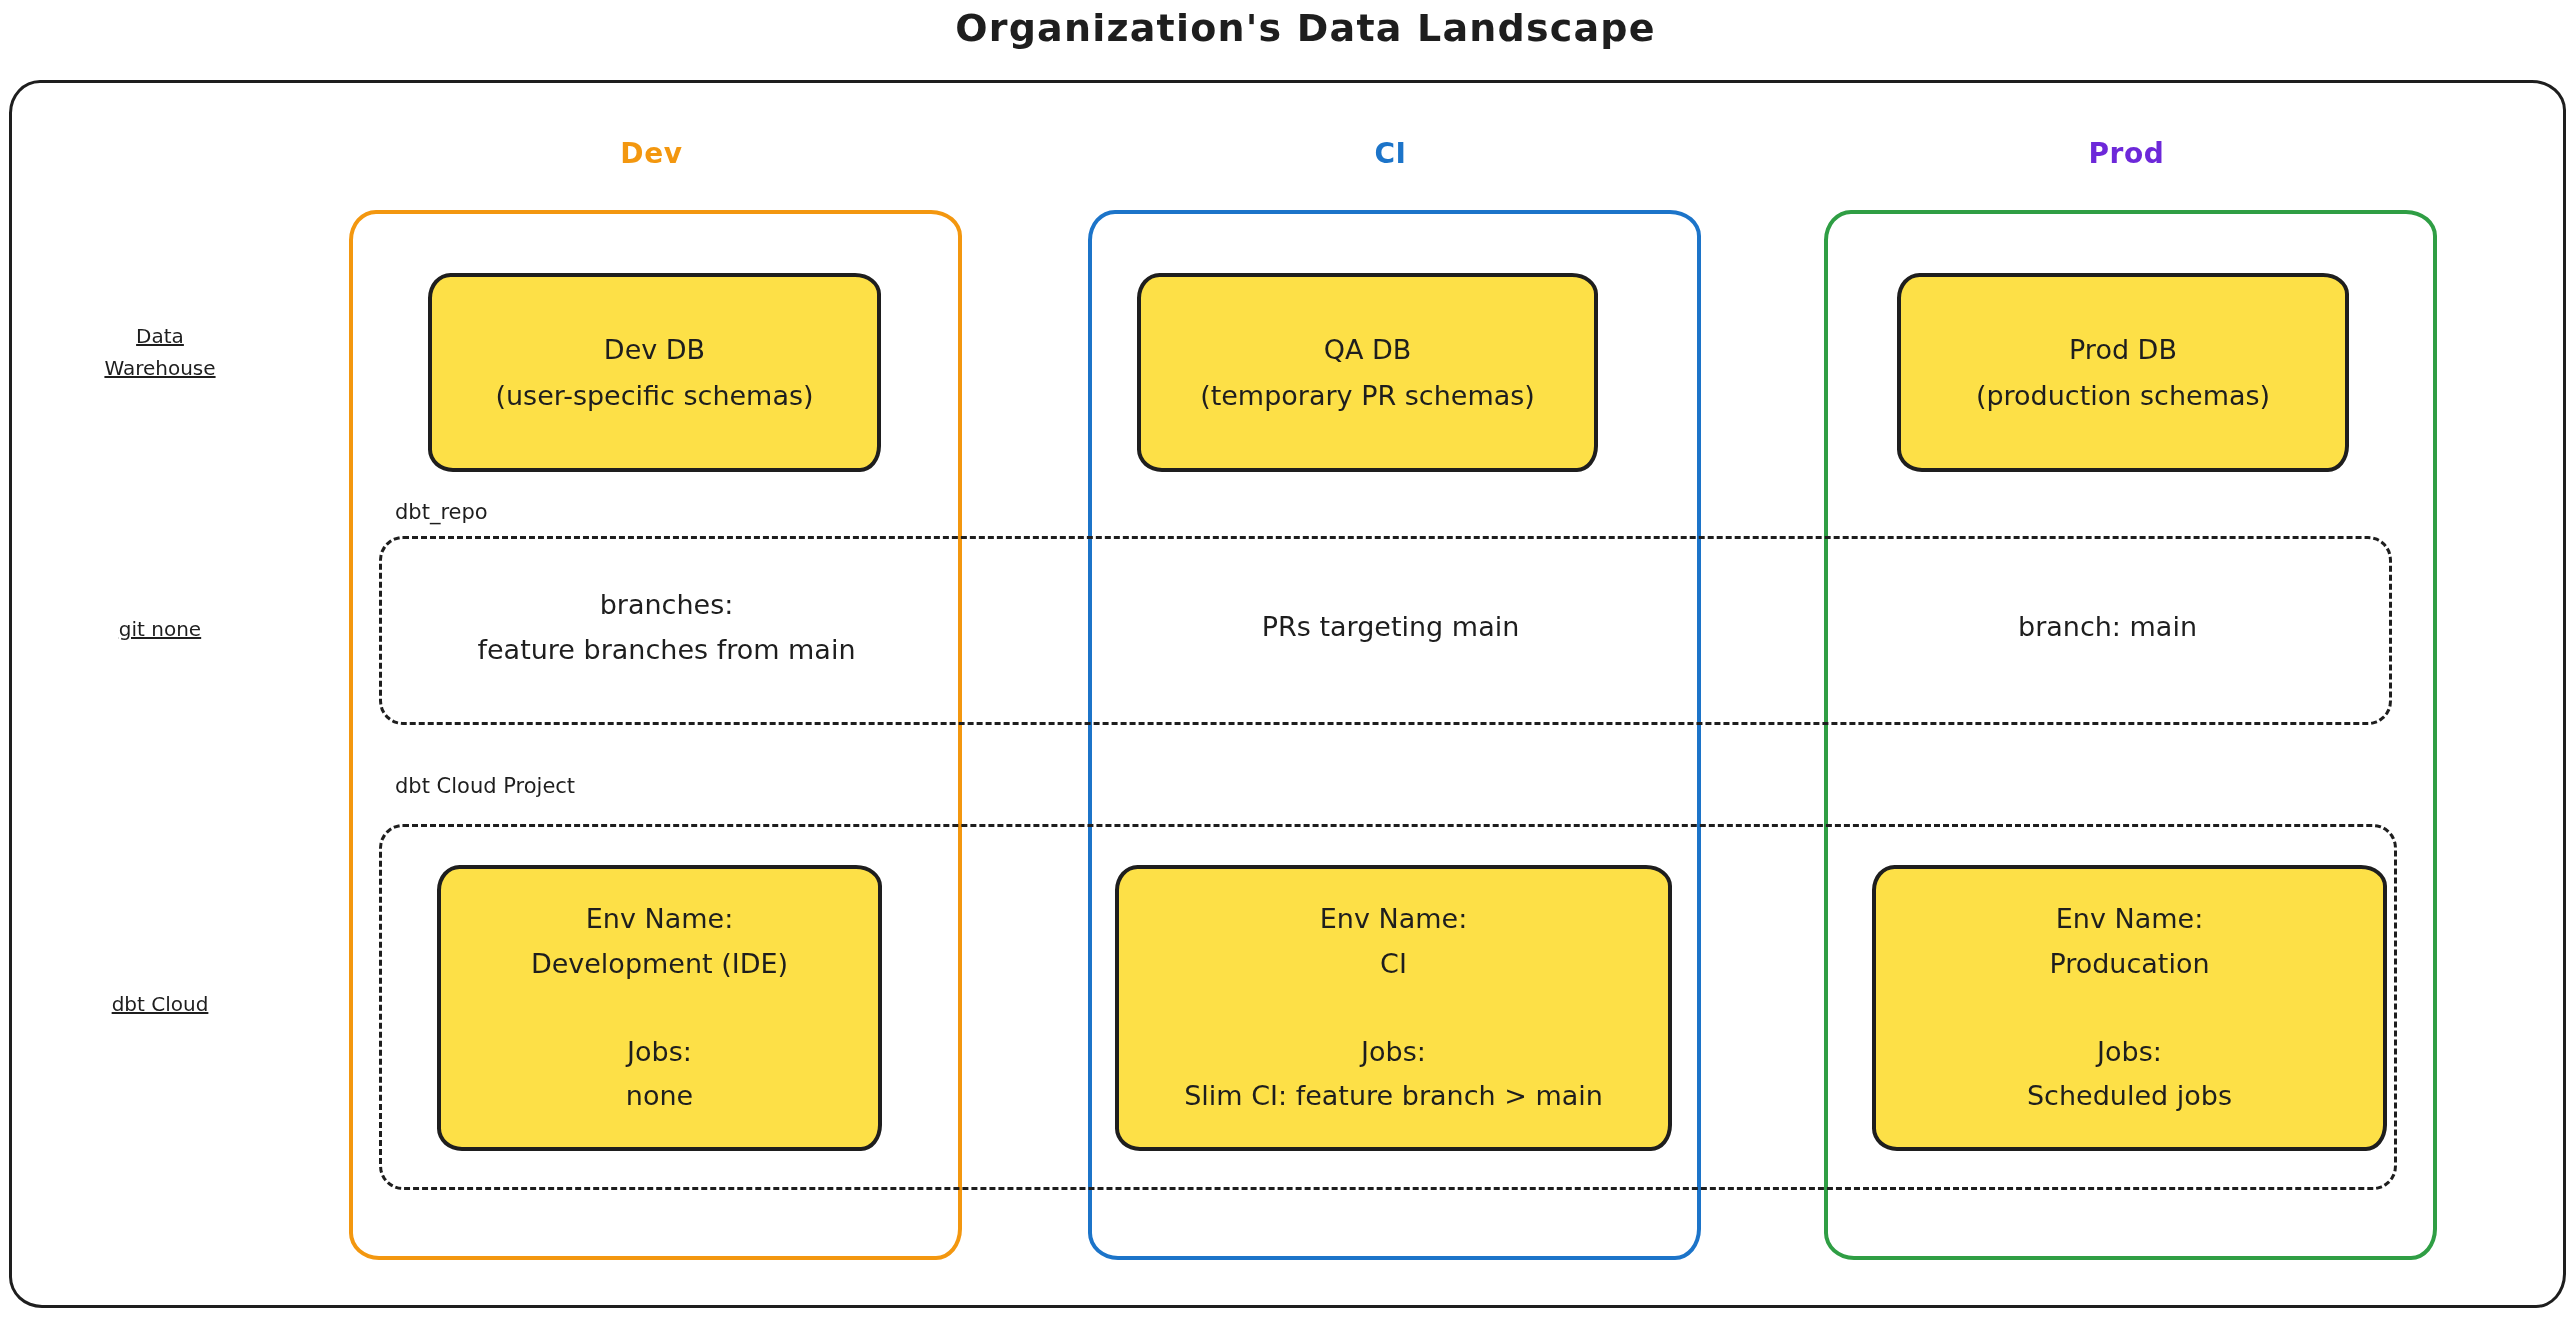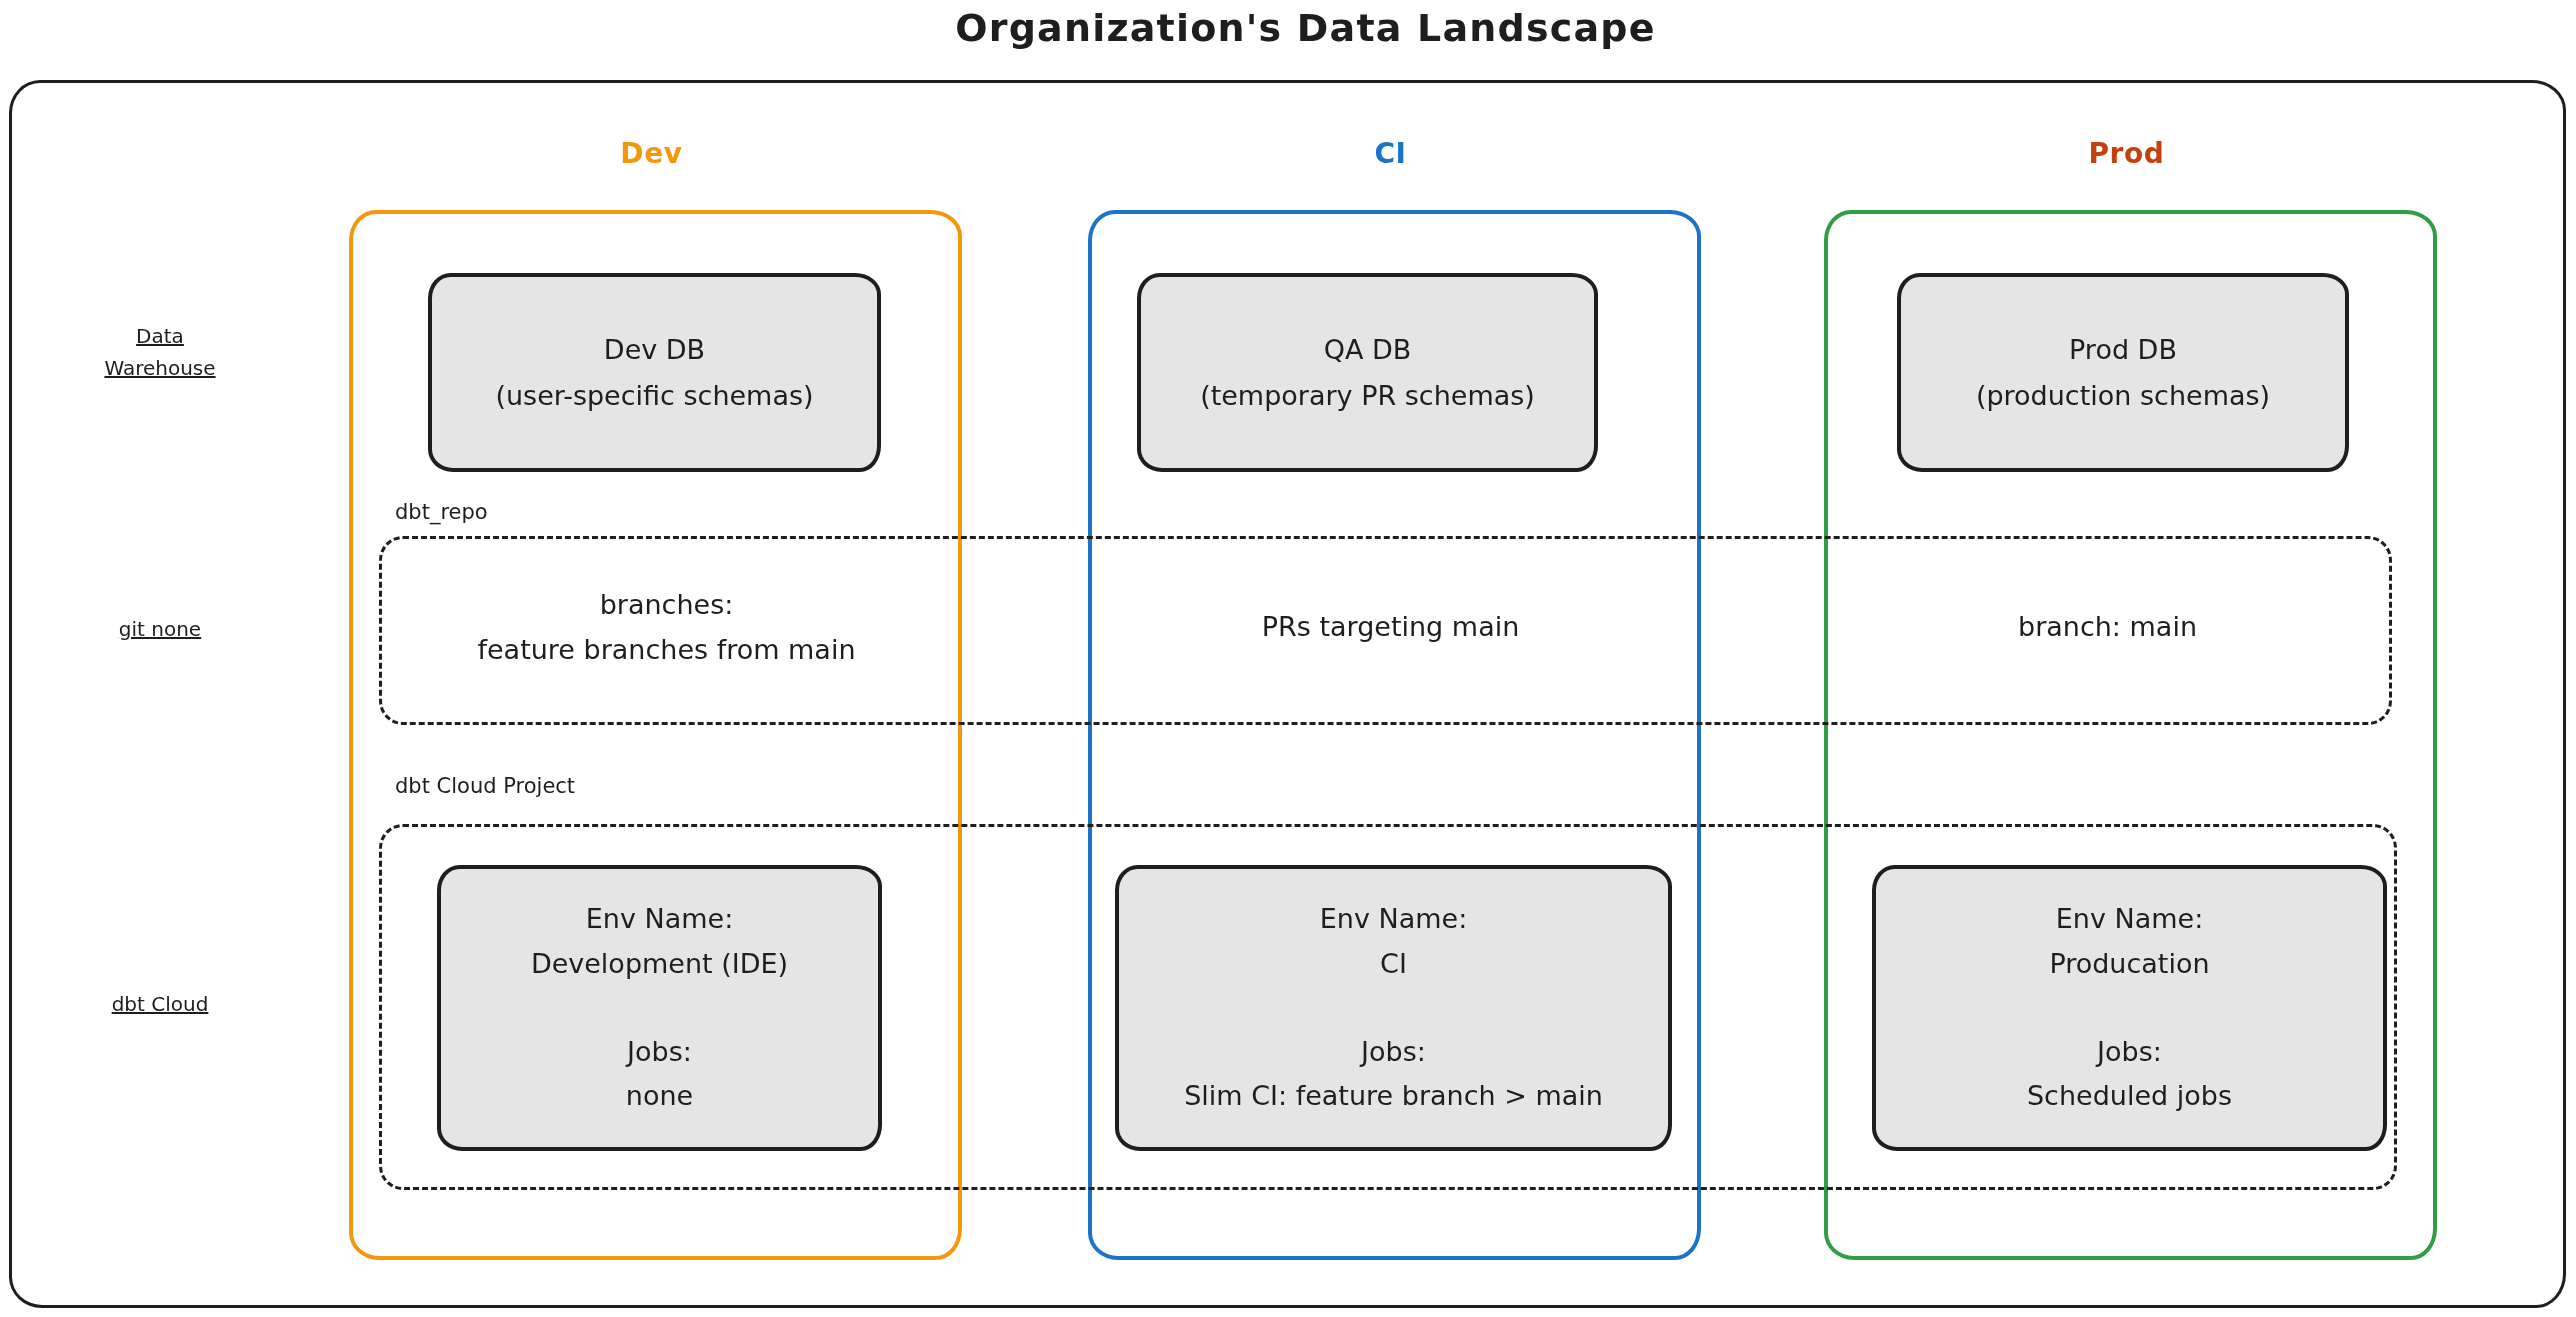--- a/index.html
+++ b/index.html
@@ -72,21 +72,21 @@
     text-decoration: underline;
   }
   .row-label.warehouse { top: 320px; }
   .row-label.gitrepo   { top: 613px; }
   .row-label.dbtcloud  { top: 988px; }
 
   .solid-box {
     position: absolute;
     border: 4.1px solid #1e1e1e;
     border-radius: 22.5px 26px 21px 25px / 25px 21px 26px 22.5px;
-    background: #e5e5e5;
+    background: #fde047;
     display: flex;
     flex-direction: column;
     align-items: center;
     justify-content: center;
     text-align: center;
     font-size: 27px;
     line-height: 1.7;
     z-index: 3;
   }
   .wh-box { top: 273px; height: 191px; }
@@ -140,21 +140,21 @@
 <body>
 
 <div class="stage">
 
   <div class="title">Organization's Data Landscape</div>
 
   <div class="frame"></div>
 
   <div class="col-header dev" style="color: rgb(243, 151, 15);">Dev</div>
   <div class="col-header ci" style="color: rgb(28, 116, 201);">CI</div>
-  <div class="col-header prod" style="color: #c2410c;">Prod</div>
+  <div class="col-header prod" style="color: #6d28d9;">Prod</div>
 
   <div class="column dev" style="border-color: rgb(243, 151, 15);"></div>
   <div class="column ci" style="border-color: rgb(28, 116, 201);"></div>
   <div class="column prod" style="border-color: rgb(47, 158, 68);"></div>
 
   <div class="row-label warehouse">
     <div>Data</div>
     <div>Warehouse</div>
   </div>
   <div class="row-label gitrepo">git none</div>

